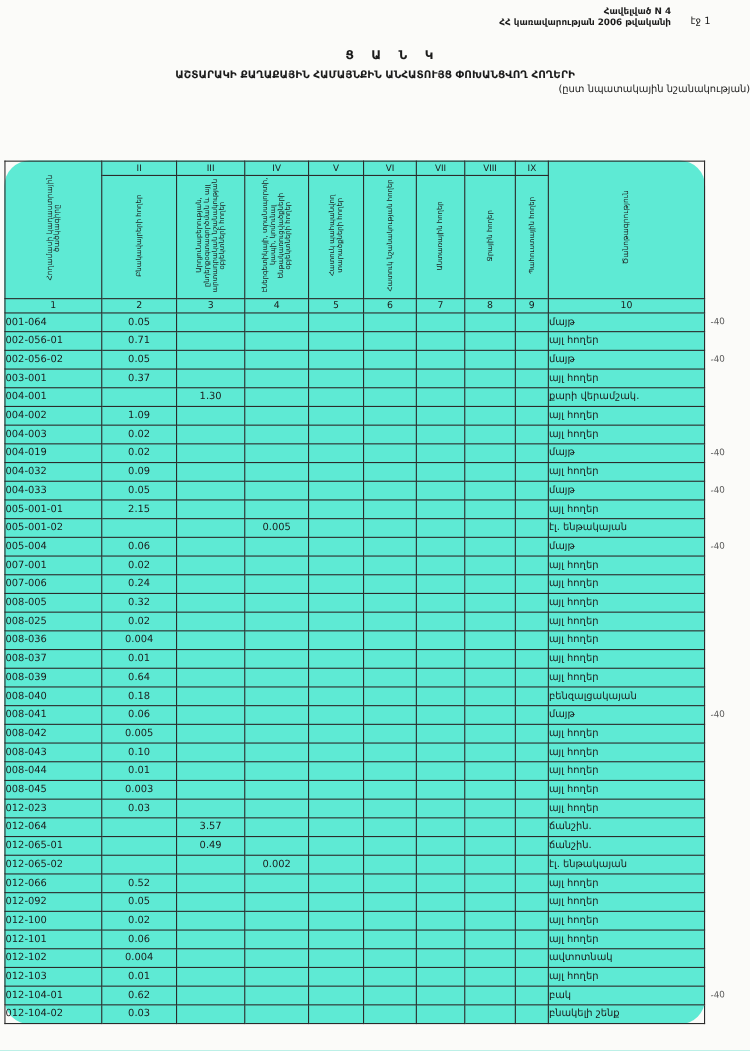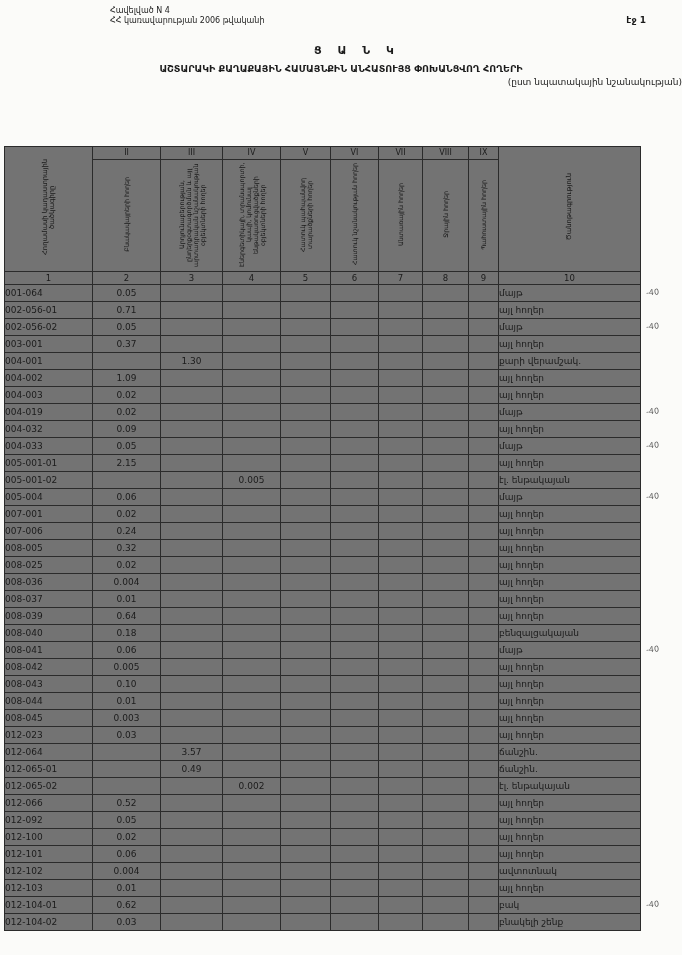--- a/index.html
+++ b/index.html
@@ -10,40 +10,41 @@
     color:#1b1b1b;
     position:relative;
   }
   .page {
     position:absolute; inset:0;
     background:#fbfbf9;
     overflow:hidden;
   }
   .docHeader {
     position:absolute; top:6px; left:110px; width:500px;
-    text-align:left; font-size:8px; line-height:9.5px; font-weight:normal;
+    text-align:right; font-size:8px; line-height:9.5px; font-weight:bold;
   }
   .pageLabel {
     position:absolute; top:15px; right:36px;
-    font-size:9px; font-weight:bold;
+    font-size:9px; font-weight:normal;
   }
   .docTitle {
     position:absolute; top:44px; left:16px; width:100%;
     text-align:center; font-size:11px; font-weight:bold; letter-spacing:6px;
   }
   .subtitle {
     position:absolute; top:62px; left:0; width:100%;
     text-align:center; font-size:9.5px; font-weight:bold; line-height:13.5px;
   }
   .subtitle .paren { font-weight:normal; font-size:9px;text-align:right; }
 
   table.land {
     position:absolute; top:146px; left:4px;
     border-collapse:collapse; table-layout:fixed;
-    background:#737373;
+    background:#5eead4;
+    border-radius:23px;
   }
   table.land td {
     border:1px solid #2b2b2b;
     padding:0; font-size:9px; overflow:hidden;
   }
   tr.numRow td { height:12px; text-align:center; font-size:8px; line-height:12px; }
   tr.vertRow { height:112px; }
   td.vhCell { vertical-align:middle; text-align:center; }
   tr.numbersRow td { height:12px; text-align:center; font-size:8.5px; line-height:12px; }
   .vert {

